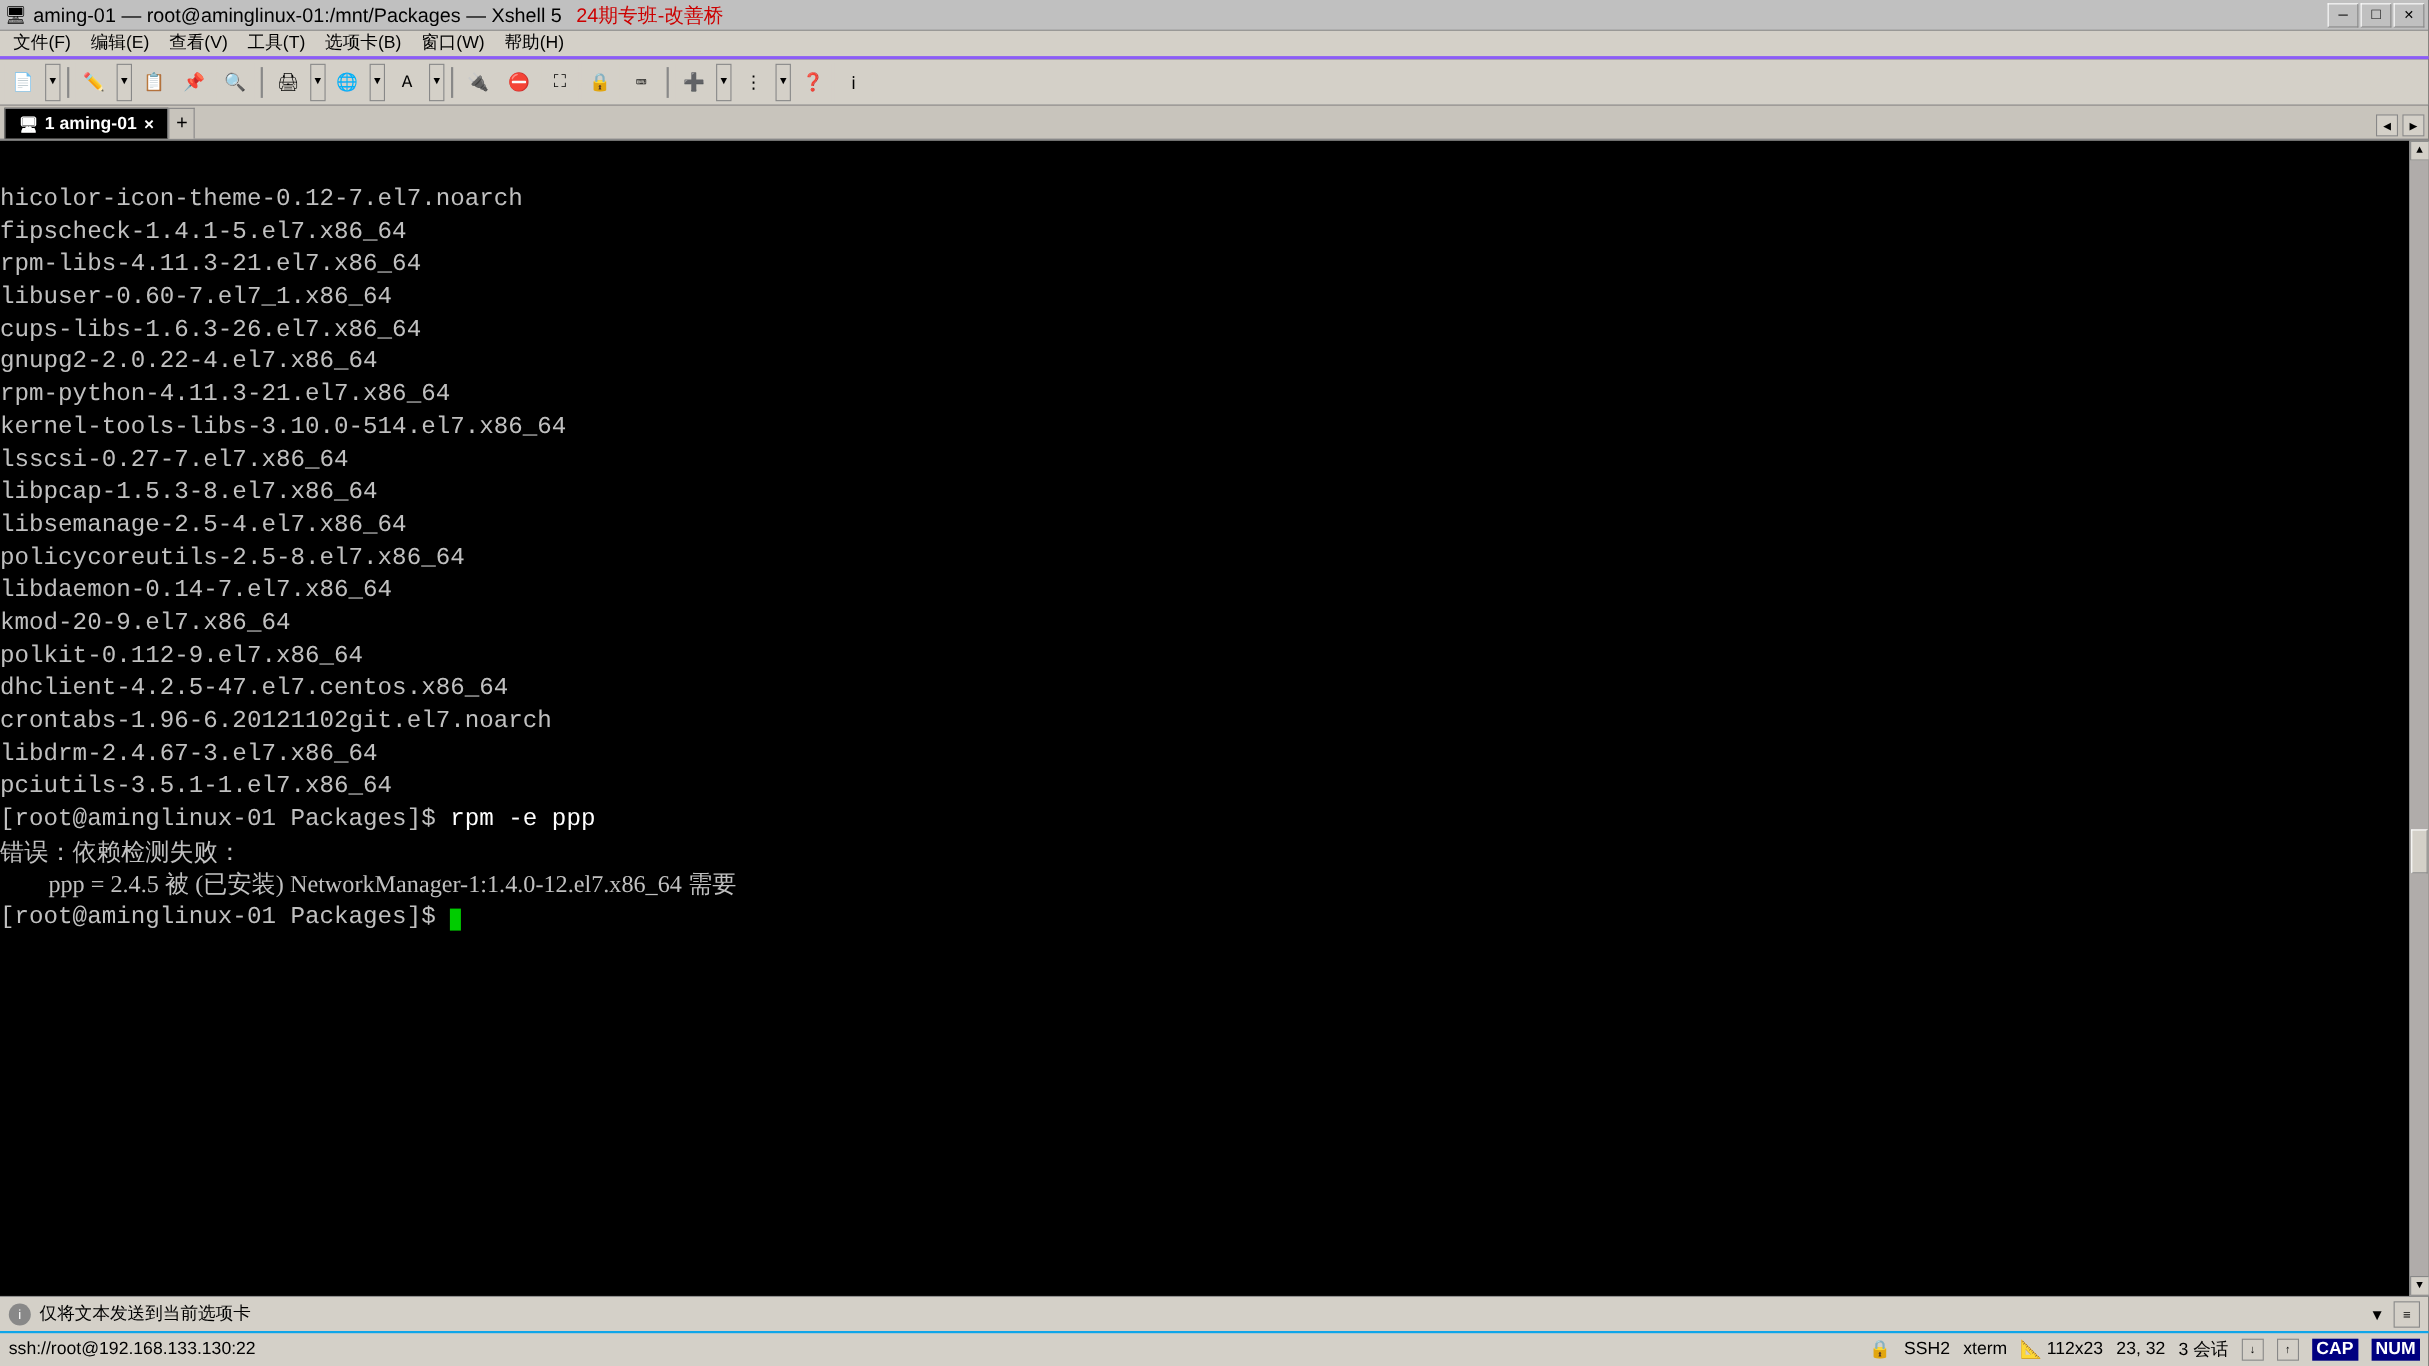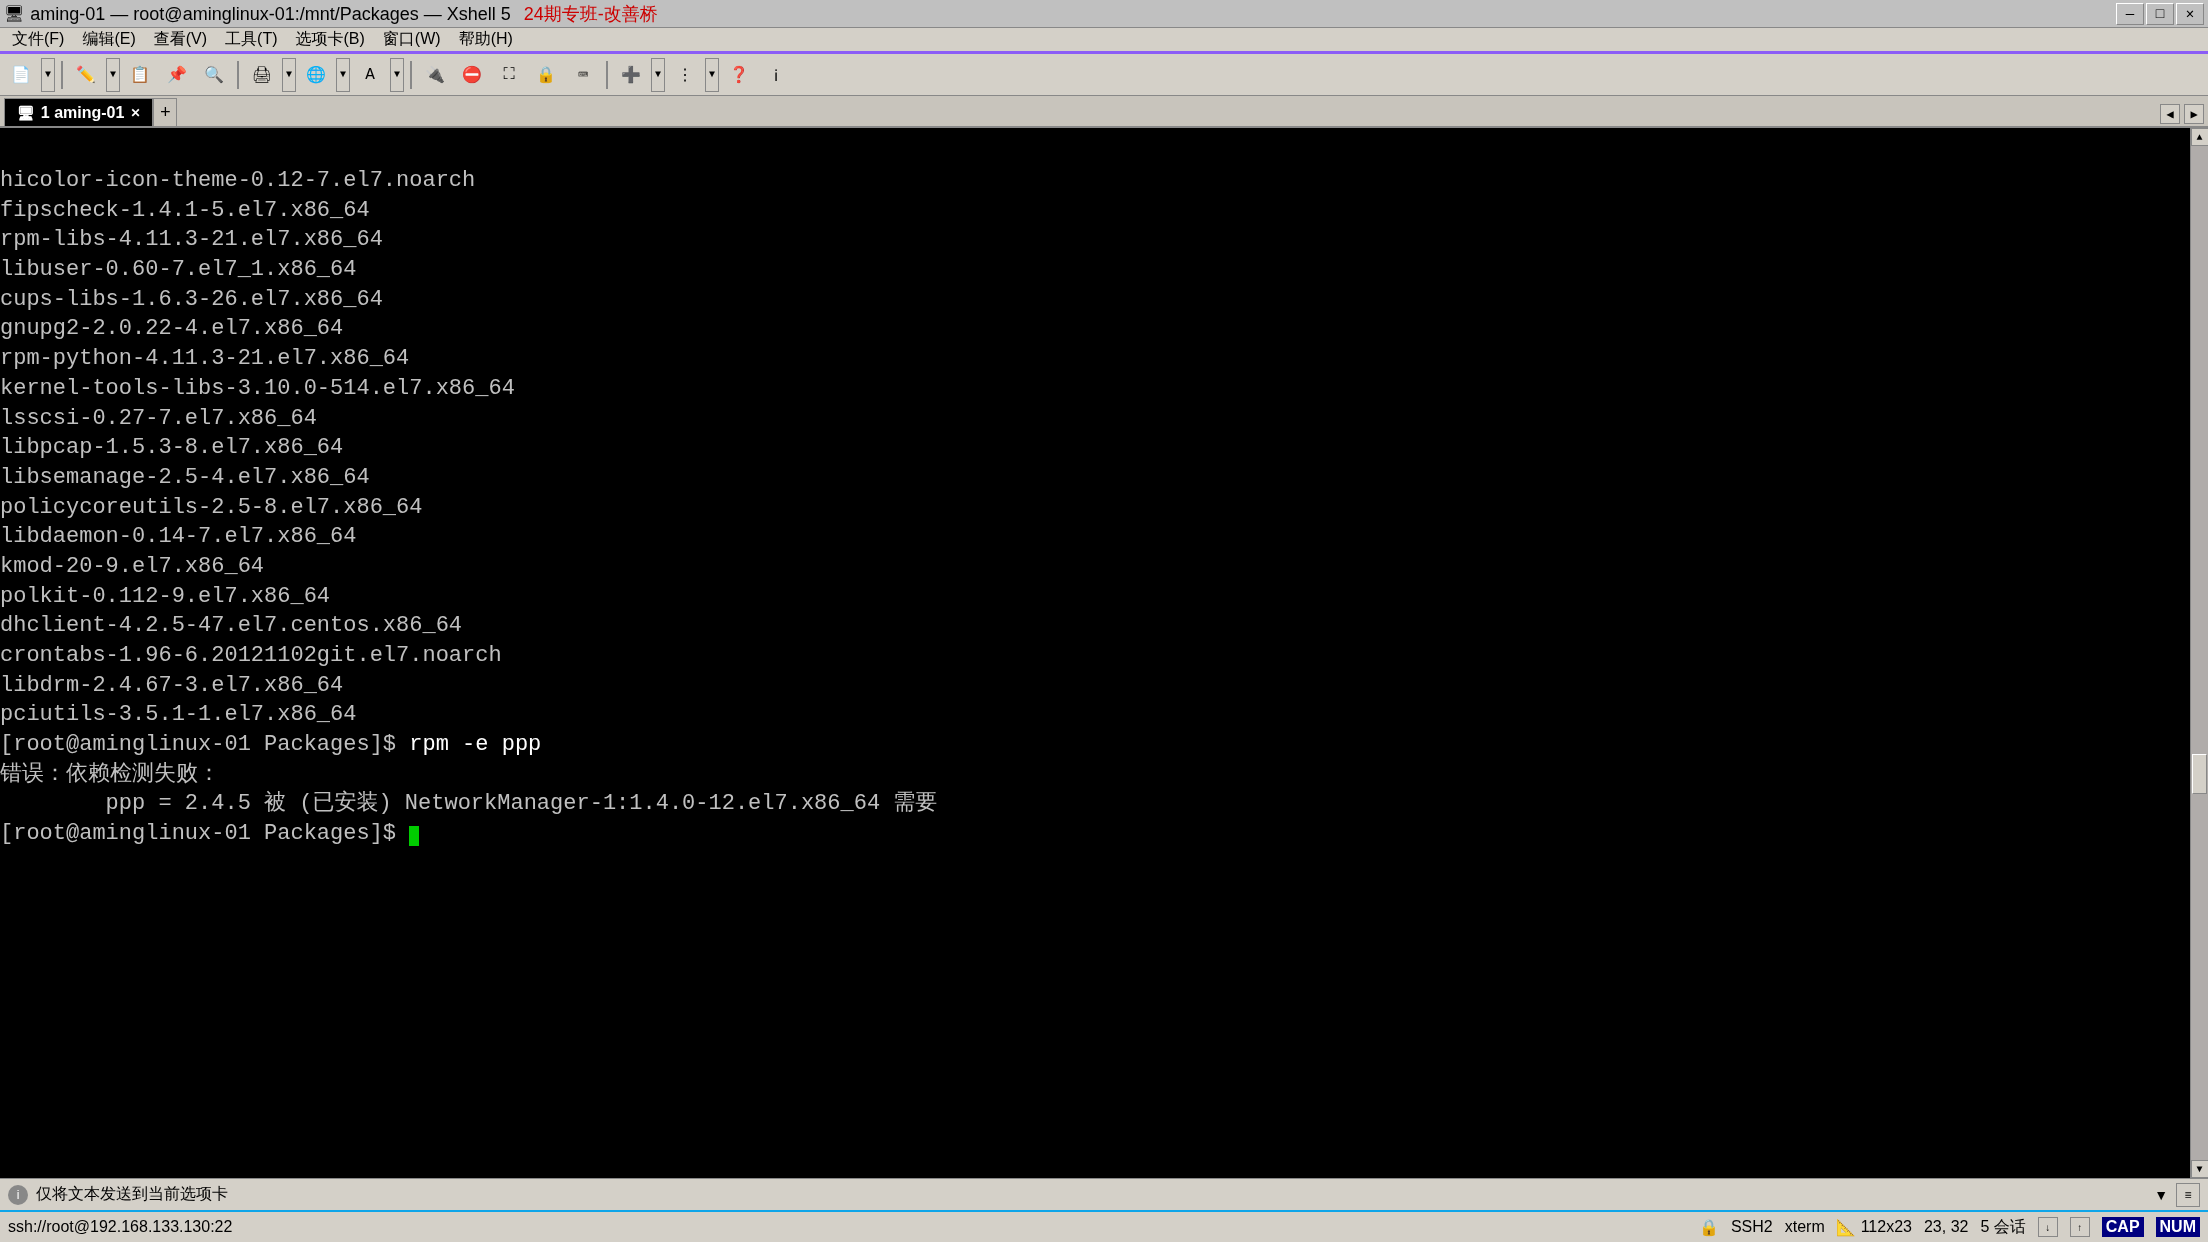--- a/index.html
+++ b/index.html
@@ -198,20 +198,21 @@
       white-space: pre;
     }
     .terminal .prompt {
       color: #c0c0c0;
     }
     .terminal .cmd {
       color: #ffffff;
     }
     .terminal .error {
       color: #c0c0c0;
+      font-family: Liberation Serif, serif;
     }
     .terminal .cursor {
       display: inline-block;
       width: 10px;
       height: 20px;
       background: #00cc00;
       vertical-align: text-bottom;
       animation: blink 1s step-end infinite;
     }
     @keyframes blink {
@@ -482,19 +483,19 @@
       <span>🔒</span>
     </div>
     <span class="status-item">SSH2</span>
     <span class="status-item">xterm</span>
     <span class="status-item">
       📐 <span>112x23</span>
     </span>
     <span class="status-item">
       <span>23, 32</span>
     </span>
-    <span class="status-item">5 会话</span>
+    <span class="status-item">3 会话</span>
     <div class="status-btn">↓</div>
     <div class="status-btn">↑</div>
     <span class="status-highlight">CAP</span>
     <span class="status-highlight">NUM</span>
   </div>
 </div>
 
 </body></html>

